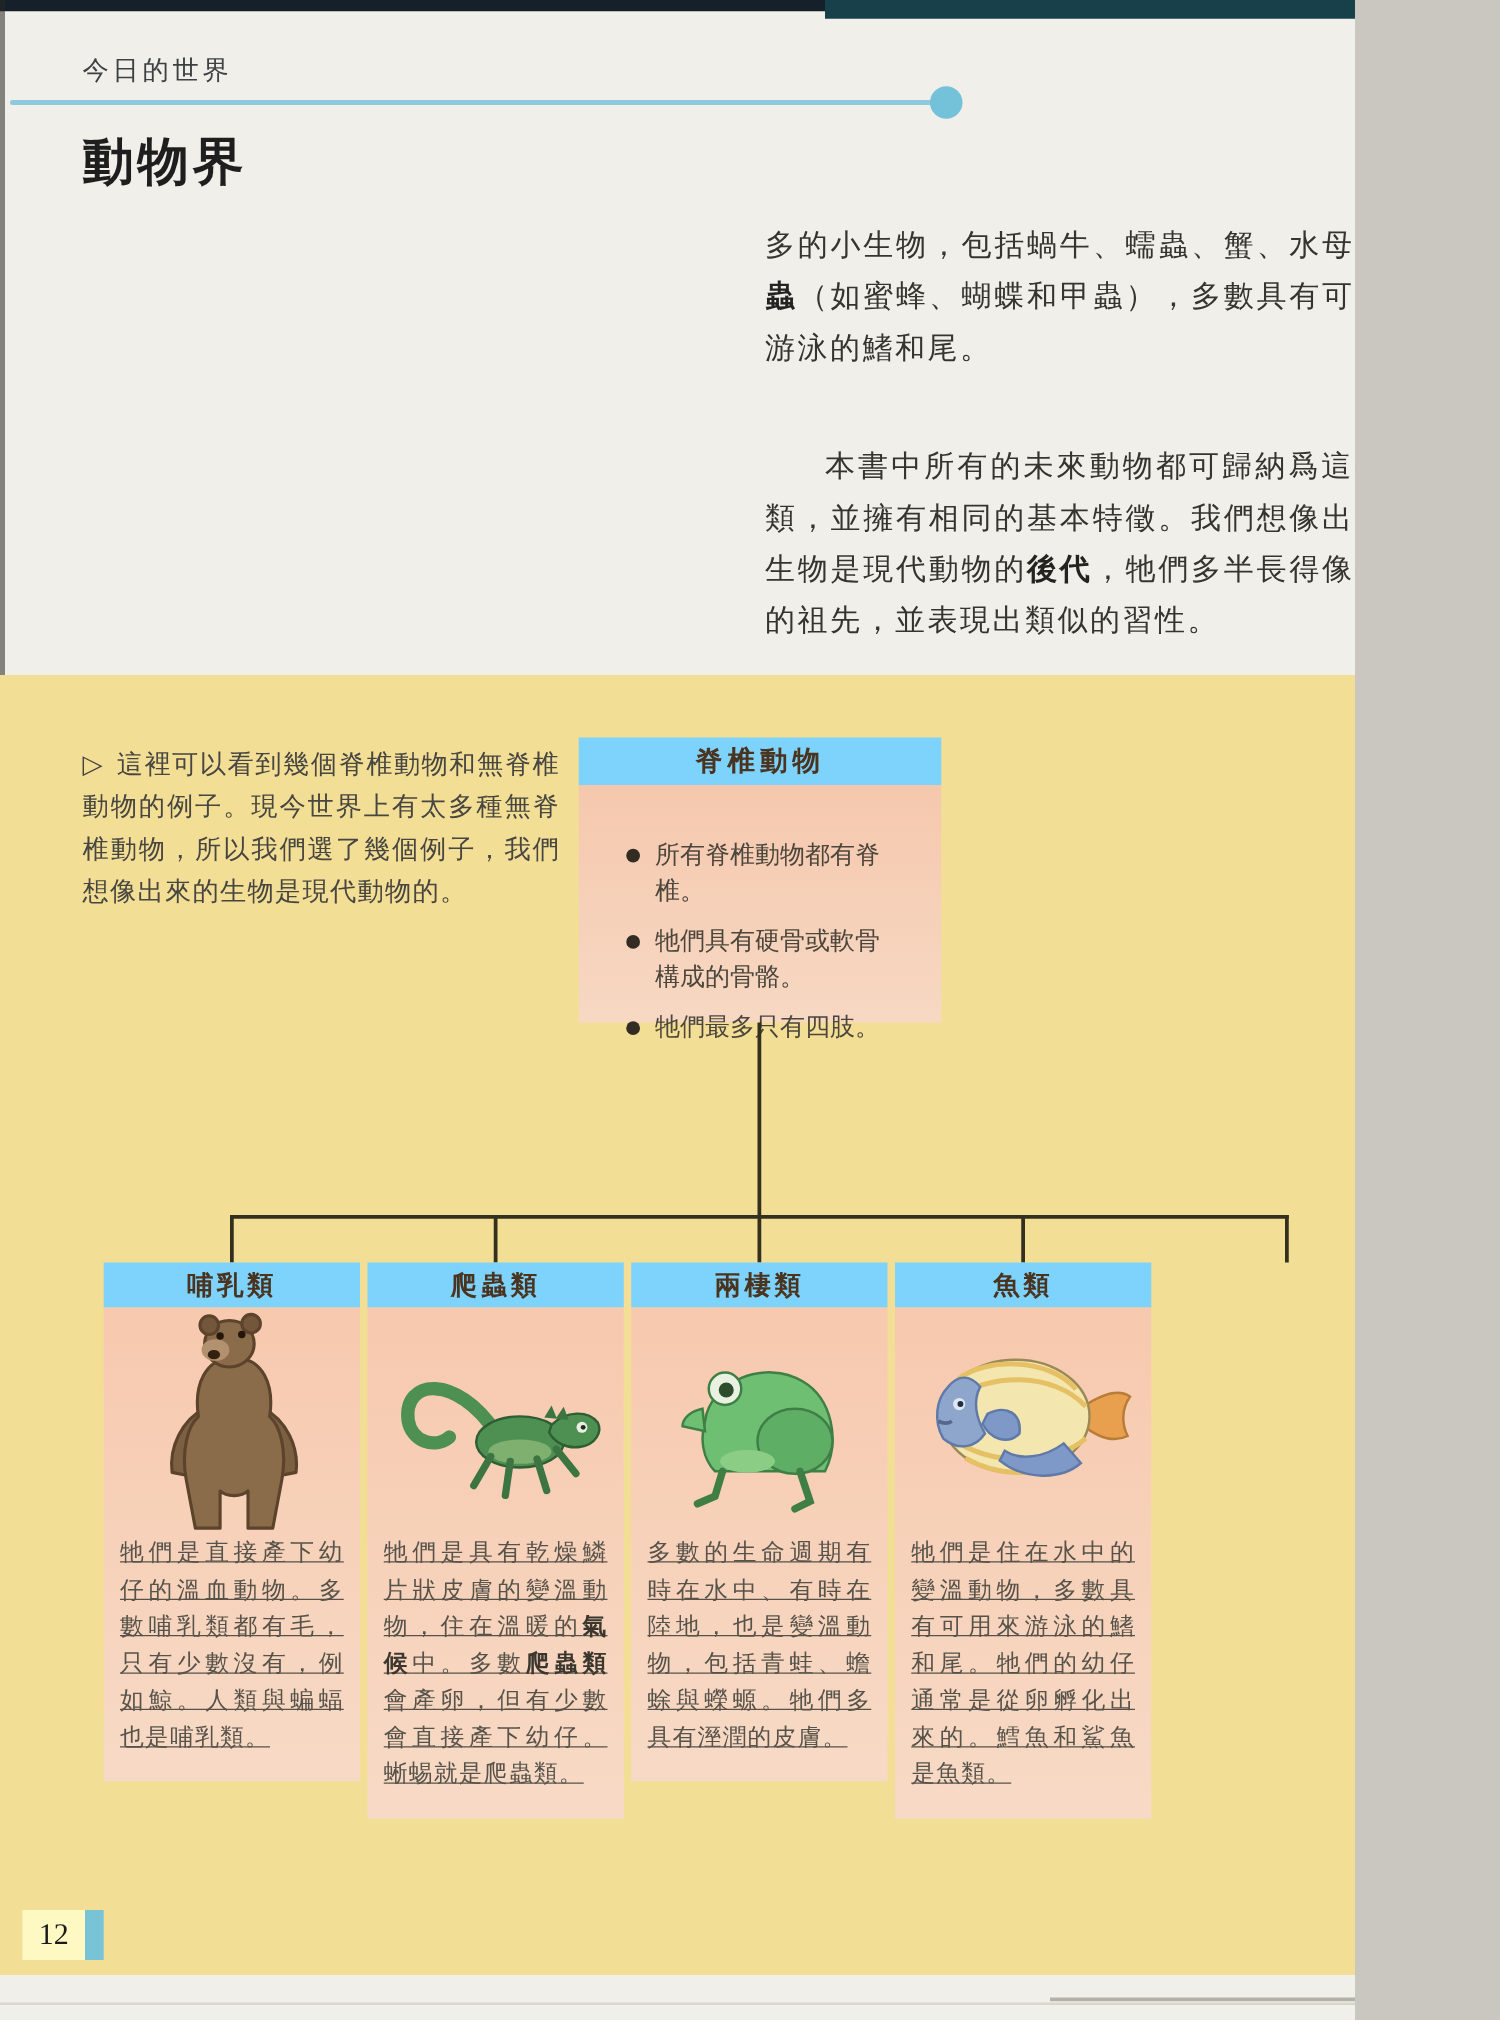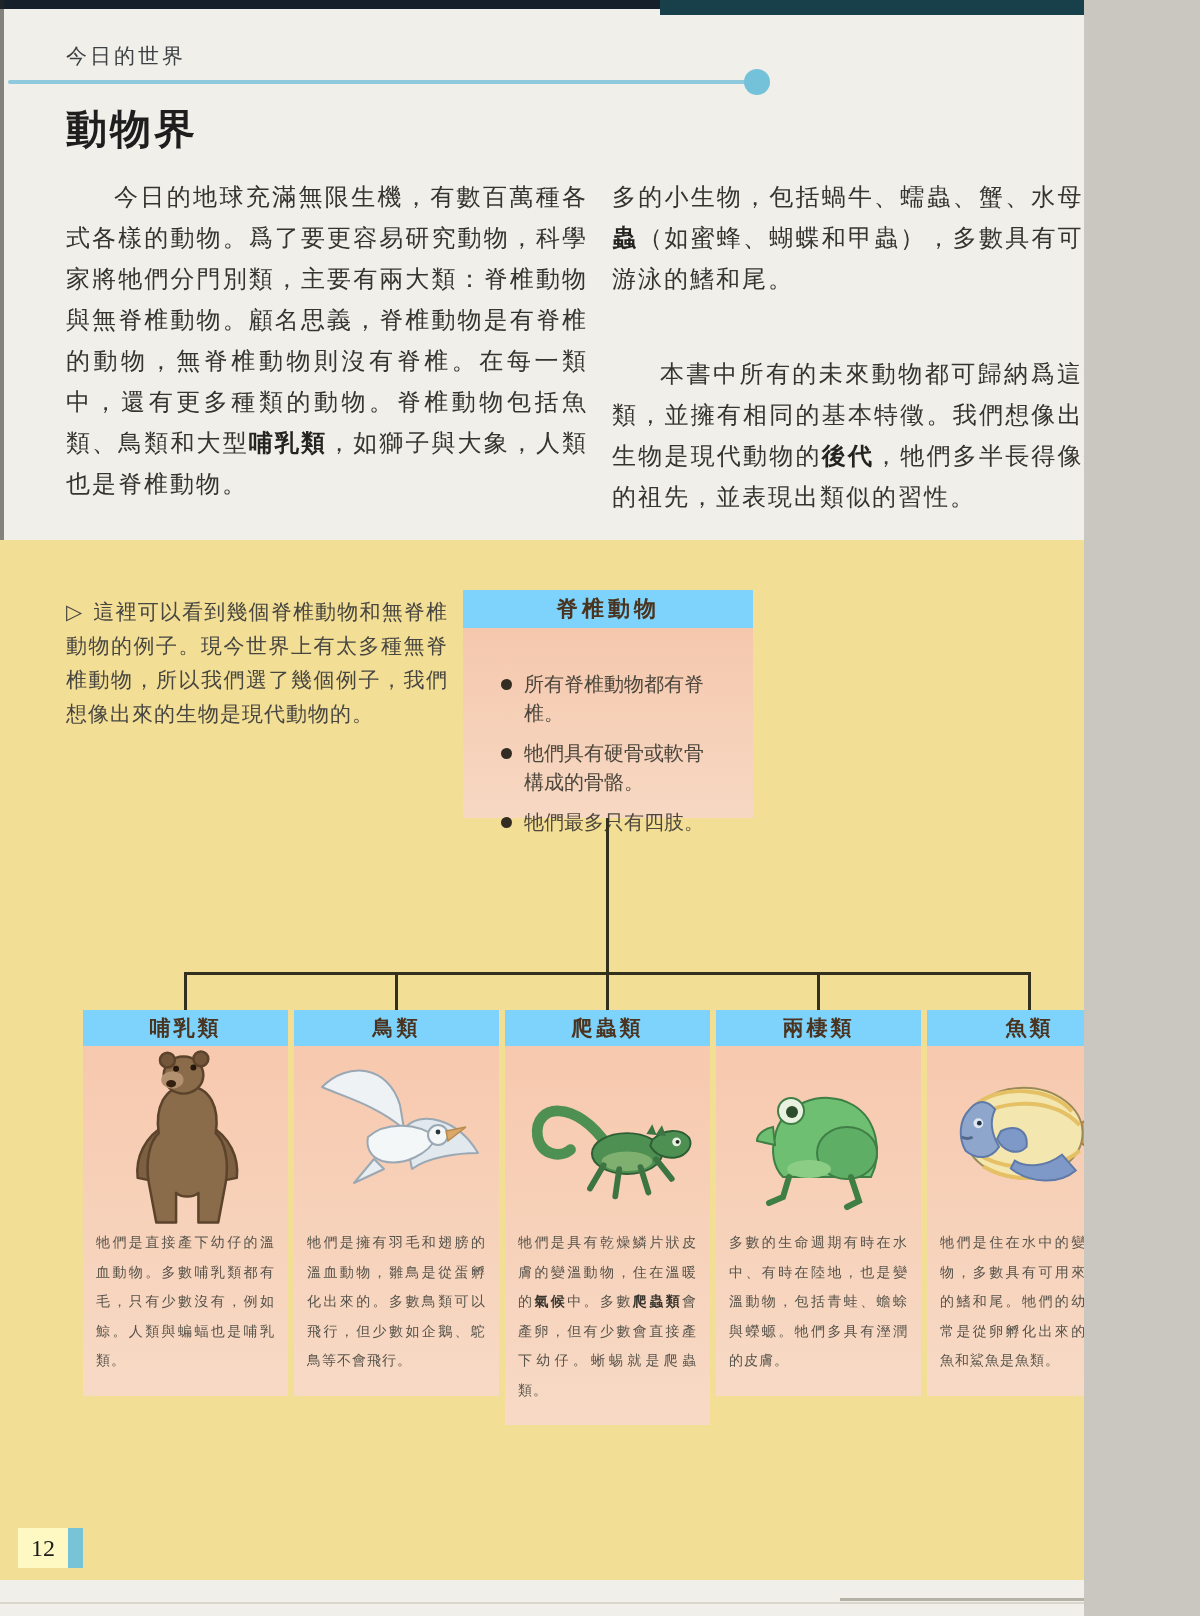--- a/index.html
+++ b/index.html
@@ -49,21 +49,21 @@
   
   .tline{position:absolute;background:#34301f;}
 
   
   .cards{position:absolute;left:83px;top:1010px;width:1055px;display:flex;gap:6px;align-items:flex-start;}
   .card{width:205px;flex:0 0 auto;}
   .card .box-head{height:36px;font-size:21px;letter-spacing:3px;}
   .card-body{background:linear-gradient(#f7c9ae,#f7dac6);padding:0 13px 20px 13px;}
   .illus{height:182px;display:flex;align-items:center;justify-content:center;overflow:hidden;}
   .illus svg{display:block;}
-  .card-desc{margin:0;font-size:14px;line-height:29.5px;letter-spacing:1px;color:#57534a;text-align:justify;}
+  .card-desc{margin:0;font-size:19px;line-height:29.5px;letter-spacing:1px;color:#57534a;text-align:justify;text-decoration:underline;}
   .card-desc b{color:#3b372f;}
 
   
   .pagenum{position:absolute;left:18px;top:1528px;width:65px;height:40px;background:#fef9c3;display:flex;}
   .pagenum .num{flex:1;display:flex;align-items:center;justify-content:center;
     font-family:"Liberation Serif", serif;font-size:24px;color:#1b1b1b;}
   .pagenum .tab{flex:0 0 15px;background:#79c3d7;}
 </style>
 </head>
 <body>
@@ -74,24 +74,20 @@
   <div class="edge-top-right"></div>
   <div class="edge-left"></div>
   <div class="edge-bottom"></div>
   <div class="edge-bottom-right"></div>
 
   <div class="kicker">今日的世界</div>
   <div class="rule"></div>
   <div class="rule-dot"></div>
   <h1 class="title" style="margin:0;">動物界</h1>
 
-  <div class="col col-left">
-    <p class="indent"><span>今日的地球充滿無限生機，有數百萬種各式各樣的動物。爲了要更容易研究動物，科學家將牠們分門別類，主要有兩大類：脊椎動物與無脊椎動物。顧名思義，脊椎動物是有脊椎的動物，無脊椎動物則沒有脊椎。在每一類中，還有更多種類的動物。脊椎動物包括魚類、鳥類和大型</span><b>哺乳類</b><span>，如獅子與大象，人類也是脊椎動物。</span></p>
-    <p class="indent gap"><span>無脊椎動物是個很大的類群，裡面有爲數眾</span></p>
-  </div>
   <div class="col col-right">
     <p><span>多的小生物，包括蝸牛、蠕蟲、蟹、水母和</span><b>昆蟲</b><span>（如蜜蜂、蝴蝶和甲蟲），多數具有可用來游泳的鰭和尾。</span></p>
     <p class="indent gap"><span>本書中所有的未來動物都可歸納爲這些種類，並擁有相同的基本特徵。我們想像出來的生物是現代動物的</span><b>後代</b><span>，牠們多半長得像牠們的祖先，並表現出類似的習性。</span></p>
   </div>
 
   <div class="band"></div>
 
   <p class="caption">
     <span class="arrow">▷</span><span>這裡可以看到幾個脊椎動物和無脊椎動物的例子。現今世界上有太多種無脊椎動物，所以我們選了幾個例子，我們想像出來的生物是現代動物的。</span>
   </p>
@@ -142,39 +138,20 @@
             <ellipse cx="49" cy="25" rx="9" ry="7" fill="#b29170"></ellipse>
             <ellipse cx="48" cy="28" rx="4" ry="3" fill="#34200f"></ellipse>
             <circle cx="52" cy="16" r="2.4" fill="#24160a"></circle>
             <circle cx="66" cy="15" r="2.4" fill="#24160a"></circle>
           </svg>
         </div>
         <p class="card-desc"><span>牠們是直接產下幼仔的溫血動物。多數哺乳類都有毛，只有少數沒有，例如鯨。人類與蝙蝠也是哺乳類。</span></p>
       </div>
     </article>
 
-    <article class="card">
-      <div class="box-head">鳥類</div>
-      <div class="card-body">
-        <div class="illus">
-          <svg width="178" height="160" viewBox="0 0 178 160">
-            <g stroke="#9aa8b4" stroke-width="2" stroke-linejoin="round">
-              <path d="M14 30 C40 4 80 8 92 48 L96 72 C68 48 36 40 14 30 Z" fill="#eef2f4"></path>
-              <path d="M96 72 C112 52 150 62 170 96 C150 96 120 100 104 112 Z" fill="#e2e9ee"></path>
-              <path d="M60 80 C78 64 110 66 128 80 C122 96 96 110 74 104 C62 100 58 90 60 80 Z" fill="#f4f7f8"></path>
-              <path d="M66 102 L46 126 L76 112 Z" fill="#e7edf1"></path>
-              <circle cx="130" cy="78" r="10" fill="#f4f7f8"></circle>
-            </g>
-            <path d="M138 74 L158 70 L140 84 Z" fill="#d9a86a" stroke="#b98a4e" stroke-width="1.5"></path>
-            <circle cx="130" cy="75" r="2.4" fill="#2c3338"></circle>
-          </svg>
-        </div>
-        <p class="card-desc"><span>牠們是擁有羽毛和翅膀的溫血動物，雛鳥是從蛋孵化出來的。多數鳥類可以飛行，但少數如企鵝、鴕鳥等不會飛行。</span></p>
-      </div>
-    </article>
 
     <article class="card">
       <div class="box-head">爬蟲類</div>
       <div class="card-body">
         <div class="illus">
           <svg width="184" height="150" viewBox="0 0 184 150">
             <path d="M92 84 C60 36 16 40 20 74 C23 92 42 98 54 88" fill="none" stroke="#4e8f52" stroke-width="11" stroke-linecap="round"></path>
             <ellipse cx="112" cy="92" rx="36" ry="21" fill="#4e8f52" stroke="#2e5e34" stroke-width="2"></ellipse>
             <path d="M138 78 C150 66 168 66 176 76 C180 84 174 94 162 96 C150 98 140 92 136 84 Z" fill="#4e8f52" stroke="#2e5e34" stroke-width="2"></path>
             <path d="M132 72 L138 62 L142 72 L148 63 L152 74 Z" fill="#3c7442"></path>

